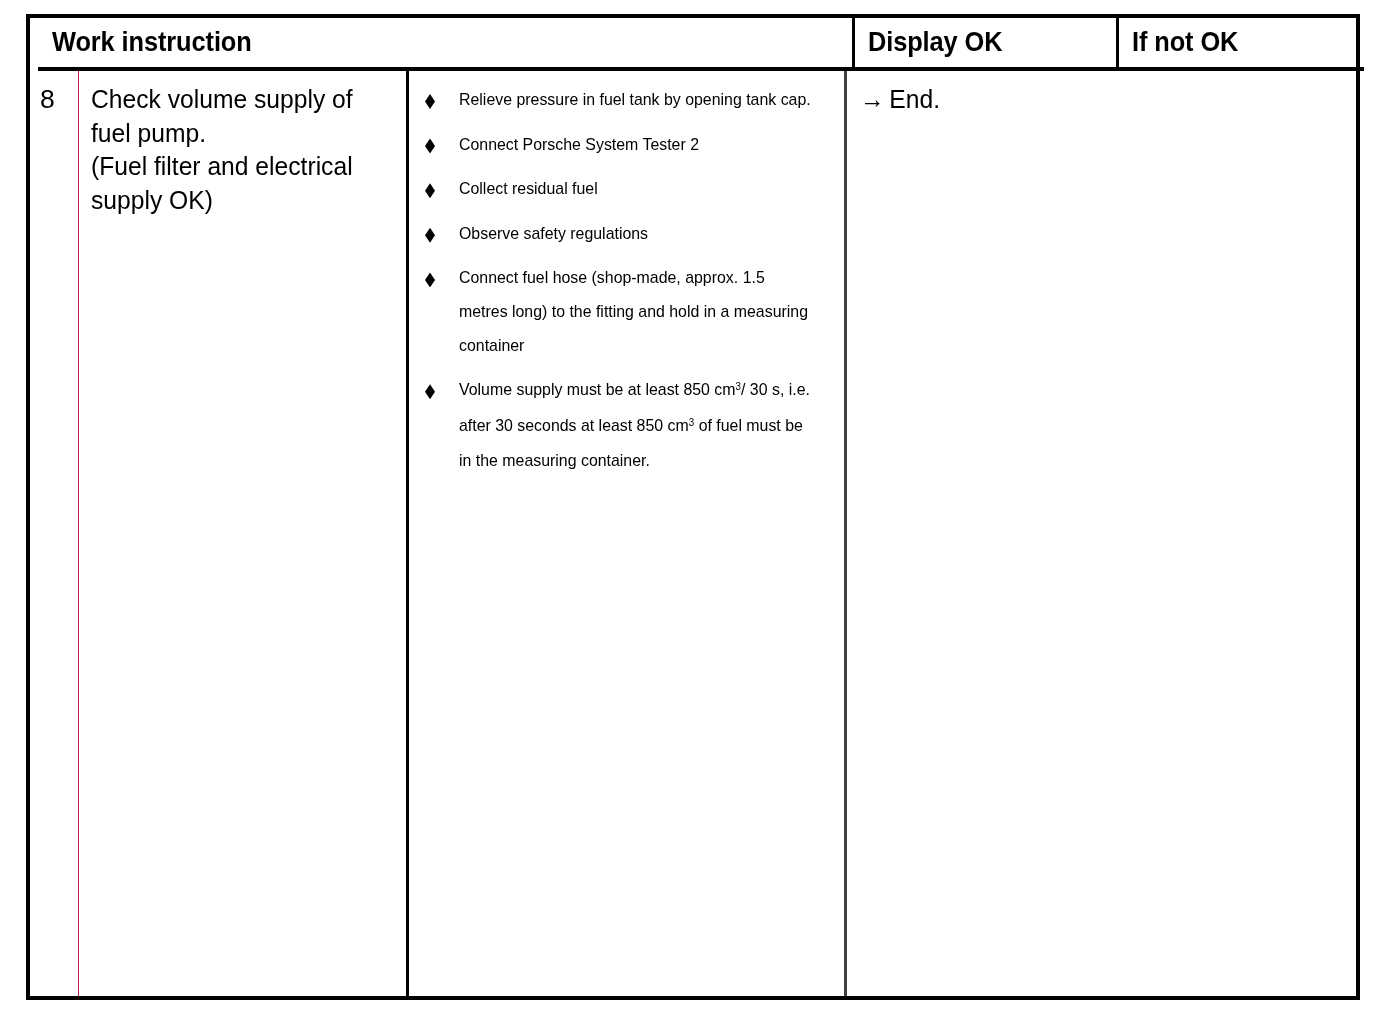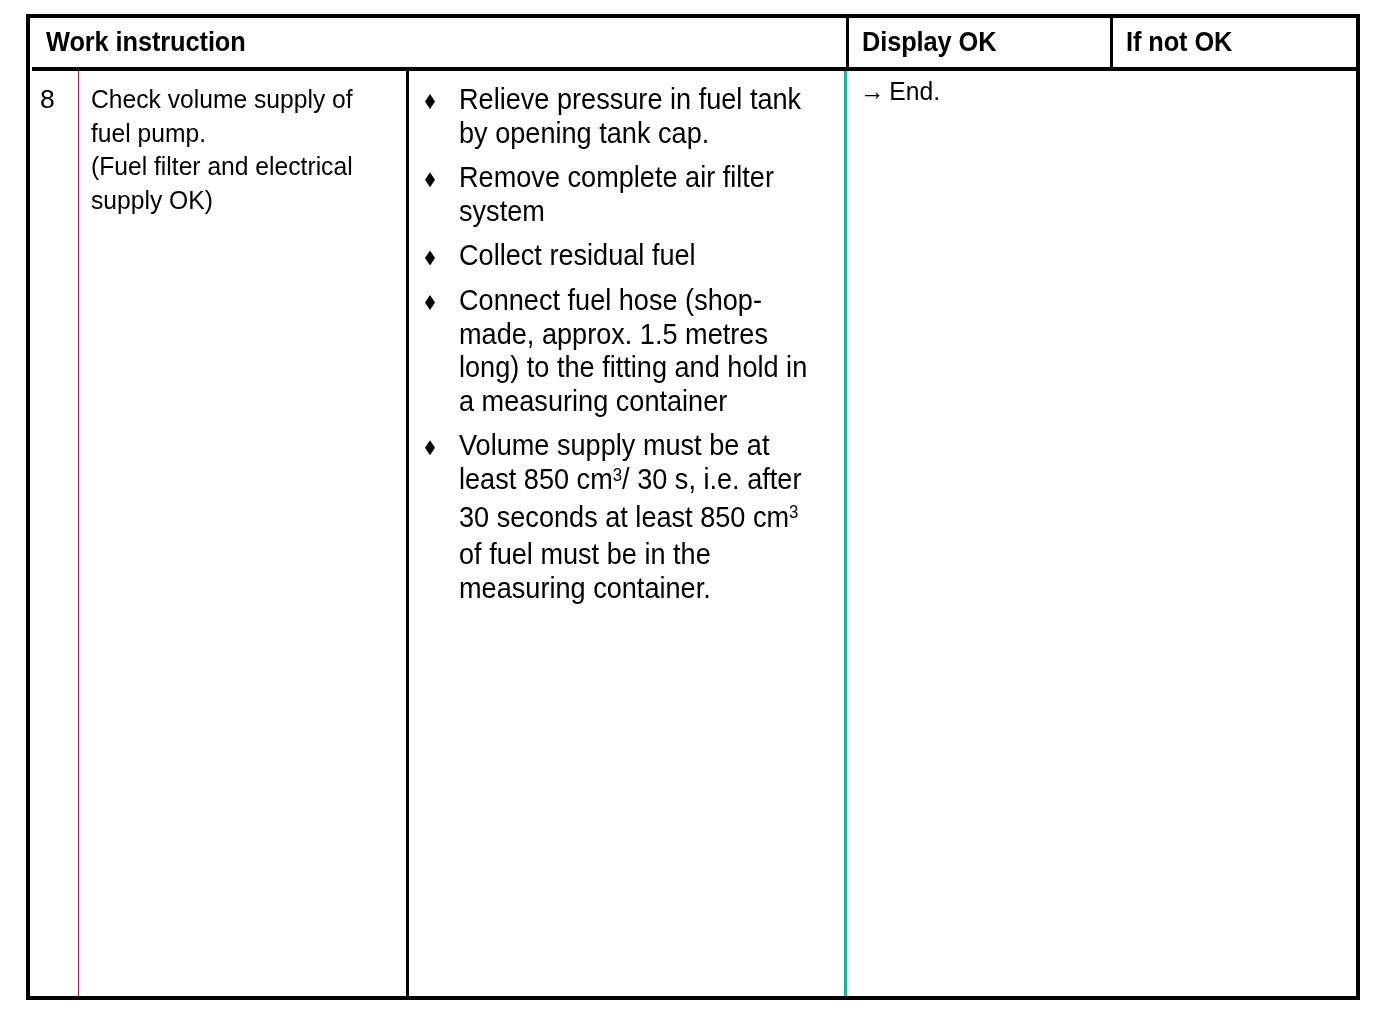--- a/index.html
+++ b/index.html
@@ -30,21 +30,21 @@
     width: 1334px;
     height: 986px;
     box-sizing: border-box;
     border: 4px solid #000000;
     background: #ffffff;
   }
 
   
   .thead {
     position: absolute;
-    left: 2px;
+    left: 8px;
     top: 0;
     width: 100%;
     height: 53px;
     box-sizing: border-box;
     border-bottom: 4px solid #000000;
   }
   .th {
     position: absolute;
     top: 0;
     height: 49px;
@@ -95,22 +95,22 @@
   }
   .td-steps {
     left: 376px;
     width: 438px;
     border-left: 3px solid #000000;
     padding: 12px 8px 0 8px;
   }
   .td-result {
     left: 814px;
     right: 0;
-    border-left: 3px solid #14b8a6;
-    padding: 4px 0 0 13px;
+    border-left: 3px solid #404040;
+    padding: 12px 0 0 13px;
   }
 
   
   .body-text {
     font-size: 26.5px;
     line-height: 33.5px;
     transform: scaleX(0.93);
     transform-origin: left top;
     white-space: pre-line;
   }
@@ -133,21 +133,21 @@
   
   .bullets {
     list-style: none;
     margin: 0;
     padding: 0;
   }
   .bullet-item {
     position: relative;
     padding-left: 42px;
     margin-bottom: 11px;
-    font-size: 29px;
+    font-size: 17px;
     line-height: 33.6px;
   }
   .bullet-item:last-child { margin-bottom: 0; }
   .bullet-marker {
     position: absolute;
     left: 8px;
     top: 11px;
     width: 10px;
     height: 15px;
     background: #000000;
@@ -200,25 +200,29 @@
       </div>
 
       <div class="td td-steps">
         <ul class="bullets">
             <li class="bullet-item">
               <span class="bullet-marker"></span>
               <span class="bullet-text">Relieve pressure in fuel tank by opening tank cap.</span>
             </li>
             <li class="bullet-item">
               <span class="bullet-marker"></span>
-              <span class="bullet-text">Remove complete air filter system</span>
+              <span class="bullet-text">Connect Porsche System Tester 2</span>
             </li>
             <li class="bullet-item">
               <span class="bullet-marker"></span>
               <span class="bullet-text">Collect residual fuel</span>
+            </li>
+            <li class="bullet-item">
+              <span class="bullet-marker"></span>
+              <span class="bullet-text">Observe safety regulations</span>
             </li>
             <li class="bullet-item">
               <span class="bullet-marker"></span>
               <span class="bullet-text">Connect fuel hose (shop-made, approx. 1.5 metres long) to the fitting and hold in a measuring container</span>
             </li>
             <li class="bullet-item">
               <span class="bullet-marker"></span>
               <span class="bullet-text">Volume supply must be at least 850 cm<sup>3</sup>/ 30 s, i.e. after 30 seconds at least 850 cm<sup>3</sup> of fuel must be in the measuring container.</span>
             </li>
           </ul>

